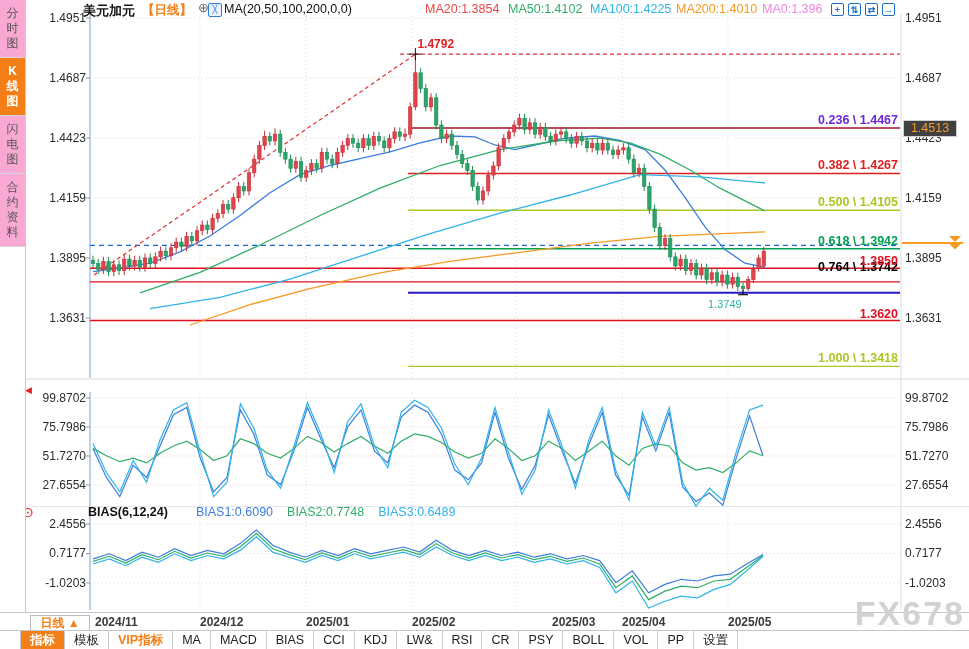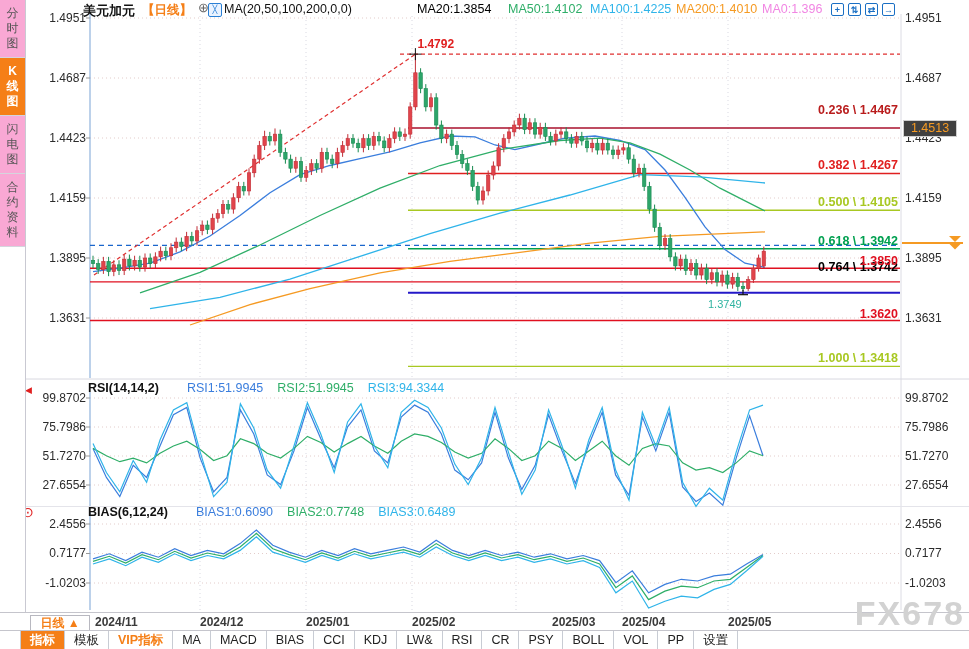--- a/index.html
+++ b/index.html
@@ -405,35 +405,35 @@
         <div class="inner">合约资料</div>
       </div>
     </div>
 
   <div id="header">
     <span style="left:58px;font-weight:bold;color:#111;font-size:13px">美元加元</span>
     <span style="left:117px;color:#f57f17;font-weight:bold">【日线】</span>
     <span style="left:173px;color:#666;font-size:13px;top:0">⊕</span>
     <span style="left:183px;top:3px;width:12px;height:12px;border:1px solid #2a7fd4;border-radius:2px;color:#2a7fd4;font-size:8px;line-height:11px;text-align:center;background:#eaf3ff">╳</span>
     <span style="left:199px;color:#111">MA(20,50,100,200,0,0)</span>
-    <span id="leg0" style="left: 392px; color: #000000;">MA20:1.3854</span>
+    <span id="leg0" style="left: 400px; color: #ef4444;">MA20:1.3854</span>
     <span id="leg1" style="left: 483px; color: rgb(47, 174, 104);">MA50:1.4102</span>
     <span id="leg2" style="left: 565px; color: rgb(47, 180, 233);">MA100:1.4225</span>
     <span id="leg3" style="left: 651px; color: rgb(245, 154, 35);">MA200:1.4010</span>
     <span id="leg4" style="left: 737px; color: rgb(241, 134, 227);">MA0:1.396</span>
   </div>
   <div id="winicons">
       <div class="win-icon" style="left: 831px;">+</div>
       <div class="win-icon" style="left: 848px;">⇅</div>
       <div class="win-icon" style="left: 865px;">⇄</div>
       <div class="win-icon" style="left: 882px;">→</div>
     </div>
 
   <div id="labels">
-      <div class="lbl fibl" style="left: 640px; top: 103px; color: #b91c1c;">0.236 \ 1.4467</div>
+      <div class="lbl fibl" style="left: 640px; top: 113px; color: #6d28d9;">0.236 \ 1.4467</div>
       <div class="lbl fibl" style="left: 640px; top: 158.455px; color: rgb(224, 32, 32);">0.382 \ 1.4267</div>
       <div class="lbl fibl" style="left: 640px; top: 195.273px; color: rgb(168, 200, 34);">0.500 \ 1.4105</div>
       <div class="lbl fibl" style="left: 640px; top: 233.818px; color: rgb(0, 160, 80);">0.618 \ 1.3942</div>
       <div class="lbl fibl" style="left: 640px; top: 260px; color: #000000;">0.764 \ 1.3742</div>
       <div class="lbl fibl" style="left: 640px; top: 351.409px; color: rgb(168, 200, 34);">1.000 \ 1.3418</div>
       <div class="lbl redl" style="left: 700px; top: 254.227px; color: rgb(224, 16, 32);">1.3850</div>
       <div class="lbl redl" style="left: 700px; top: 306.5px; color: rgb(224, 16, 32);">1.3620</div>
       <div class="lbl fibl2" style="left: 417.4px; top: 37.1364px; color: rgb(224, 32, 32); font-weight: bold;">1.4792</div>
       <div class="lbl " style="left: 708px; top: 297.682px; color: rgb(47, 179, 160); width: 70px; font-size: 11px;">1.3749</div>
       <div class="lbl tickl" style="left: 26px; top: 11px;">1.4951</div>
@@ -459,23 +459,20 @@
       <div class="lbl tickl" style="left: 26px; top: 517px;">2.4556</div>
       <div class="lbl " style="left: 905px; top: 517px;">2.4556</div>
       <div class="lbl tickl" style="left: 26px; top: 546.499px;">0.7177</div>
       <div class="lbl " style="left: 905px; top: 546.499px;">0.7177</div>
       <div class="lbl tickl" style="left: 26px; top: 576px;">-1.0203</div>
       <div class="lbl " style="left: 905px; top: 576px;">-1.0203</div>
     </div>
 
   <div id="pricebox">1.4513</div>
 
-  <div class="ind-head" style="top:381px">
-    <b>RSI(14,14,2)</b><span id="rsivals"><span style="color: rgb(59, 126, 221);">RSI1:51.9945</span><span style="color: rgb(47, 174, 104);">RSI2:51.9945</span><span style="color: rgb(47, 180, 233);">RSI3:94.3344</span></span>
-  </div>
   <div class="mini-icon" style="left:25px;top:385px;color:#e02020;font-size:9px">◀</div>
 
   <div class="ind-head" style="top:505px">
     <b>BIAS(6,12,24)</b><span id="biasvals"><span style="color: rgb(59, 126, 221);">BIAS1:0.6090</span><span style="color: rgb(47, 174, 104);">BIAS2:0.7748</span><span style="color: rgb(47, 180, 233);">BIAS3:0.6489</span></span>
   </div>
   <div class="mini-icon" style="left:22px;top:504px;color:#e02020;font-size:14px">⊙</div>
 
   <div id="timerow">
     <div id="periodbtn">日线 ▲</div>
   <div class="month" style="left: 95px;">2024/11</div>

